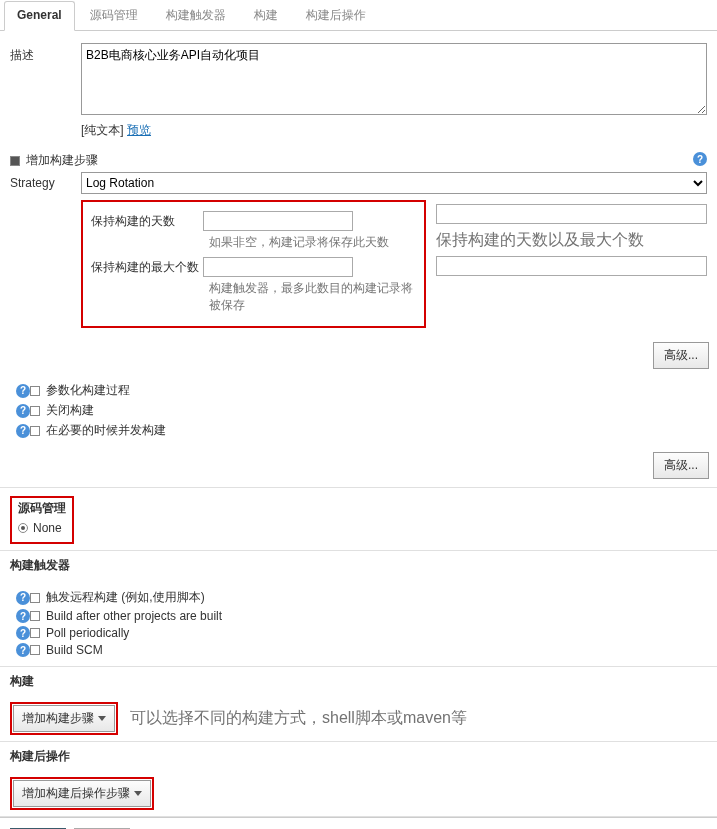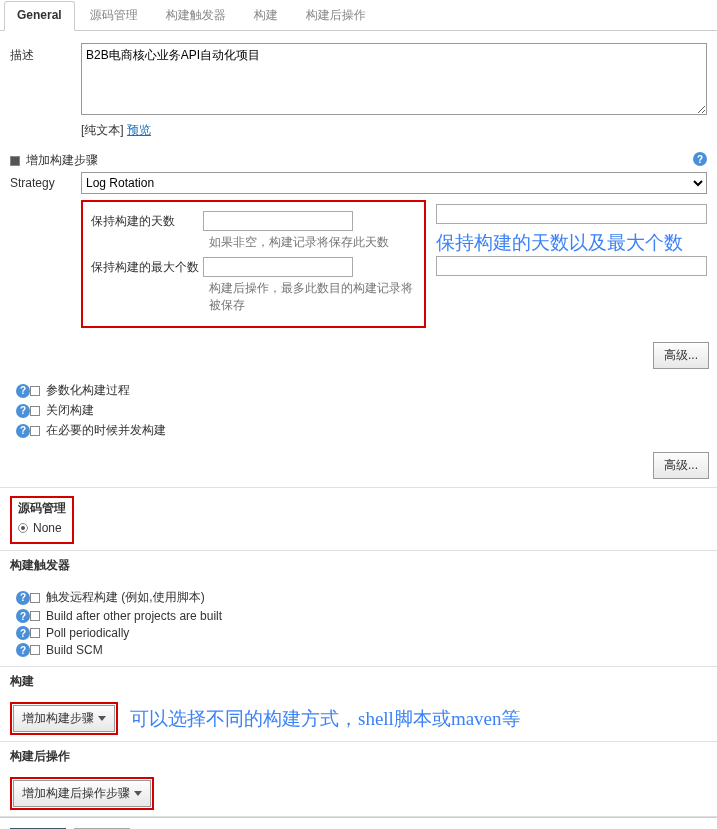--- a/index.html
+++ b/index.html
@@ -56,21 +56,21 @@
   }
   .checkbox-row { display: flex; align-items: center; margin: 3px 0; }
   .chk { width: 10px; height: 10px; border: 1px solid #888; margin-right: 6px; display: inline-block; background:#fff; }
   .chk.on { background: #555; }
   select.full { width: 100%; height: 22px; border: 1px solid #999; font-size: 12px; background:#fff; }
   .redbox { border: 2px solid #d40000; padding: 6px 8px; }
   .subrow { display: flex; align-items: center; margin: 3px 0; }
   .sublabel { width: 112px; font-size: 12px; }
   input.txt { flex:1; height: 20px; border: 1px solid #aaa; font-size:12px; padding:0 4px; }
   .helper { color: #777; font-size: 12px; margin: 2px 0 6px 118px; }
-  .annot { color: #3b82f6; font-size: 19px; font-family: Liberation Serif, serif; }
+  .annot { color: #737373; font-size: 16px; font-family: Liberation Sans, sans-serif; }
   .btn-row { text-align: right; padding: 4px 8px 8px 0; }
   .btn {
     display: inline-block; padding: 4px 10px; border: 1px solid #999;
     background: linear-gradient(#fdfdfd,#e8e8e8); cursor: pointer;
     font-size: 12px;
   }
   .section-title { font-weight: bold; padding: 6px 10px 4px 10px; }
   .scm-box { border: 2px solid #d40000; display:inline-block; padding: 2px 6px 4px 6px; }
   .radio { width:10px; height:10px; border:1px solid #888; border-radius:50%; display:inline-block; margin-right:5px; vertical-align:middle;}
   .radio .dot { width:4px; height:4px; background:#555; border-radius:50%; margin:2px auto 0 auto; display:block;}
@@ -124,21 +124,21 @@
         <div class="redbox" style="flex:0 0 345px;">
           <div class="subrow">
             <div class="sublabel">保持构建的天数</div>
             <input class="txt" type="text" style="width: 150px; flex: 0 0 auto;">
           </div>
           <div class="helper">如果非空，构建记录将保存此天数</div>
           <div class="subrow">
             <div class="sublabel">保持构建的最大个数</div>
             <input class="txt" type="text" style="width: 150px; flex: 0 0 auto;">
           </div>
-          <div class="helper">构建后操作，最多此数目的构建记录将被保存</div>
+          <div class="helper">构建触发器，最多此数目的构建记录将被保存</div>
         </div>
         <div style="flex:1; padding-left:10px; padding-top:30px;">
           <span class="annot">保持构建的天数以及最大个数</span>
         </div>
       </div>
       
       <div style="position:absolute; top:32px; left:355px; right:0;">
         <input class="txt" type="text" style="width: 100%; height: 20px; visibility: visible;">
       </div>
       <div style="position:absolute; top:84px; left:355px; right:0;">

